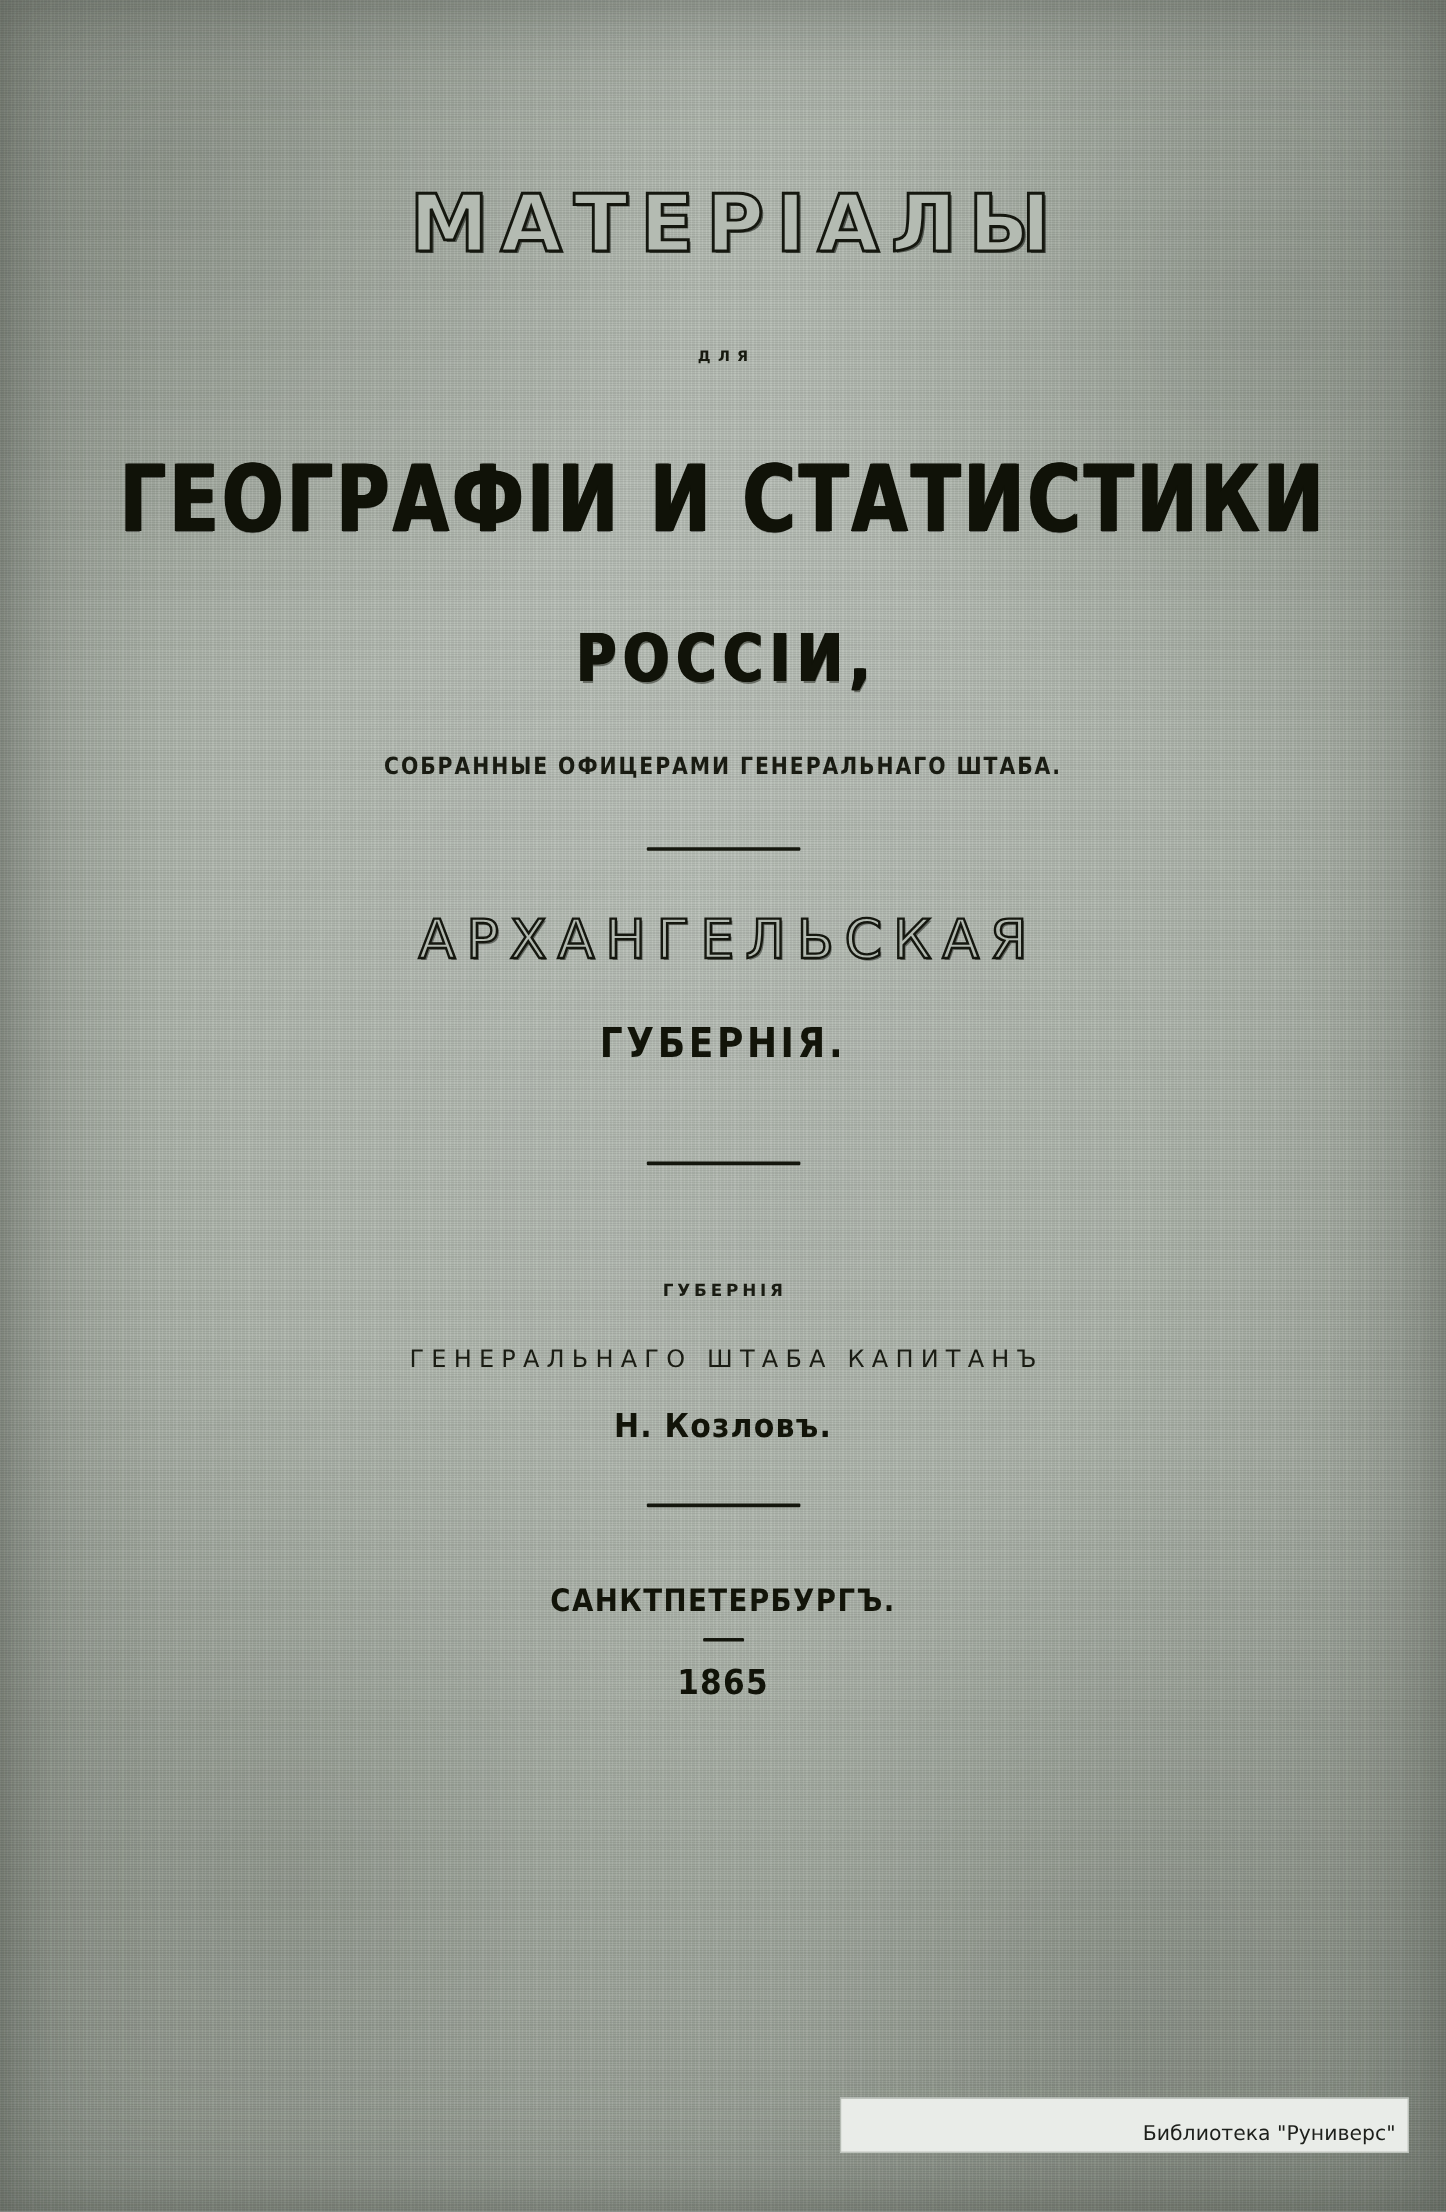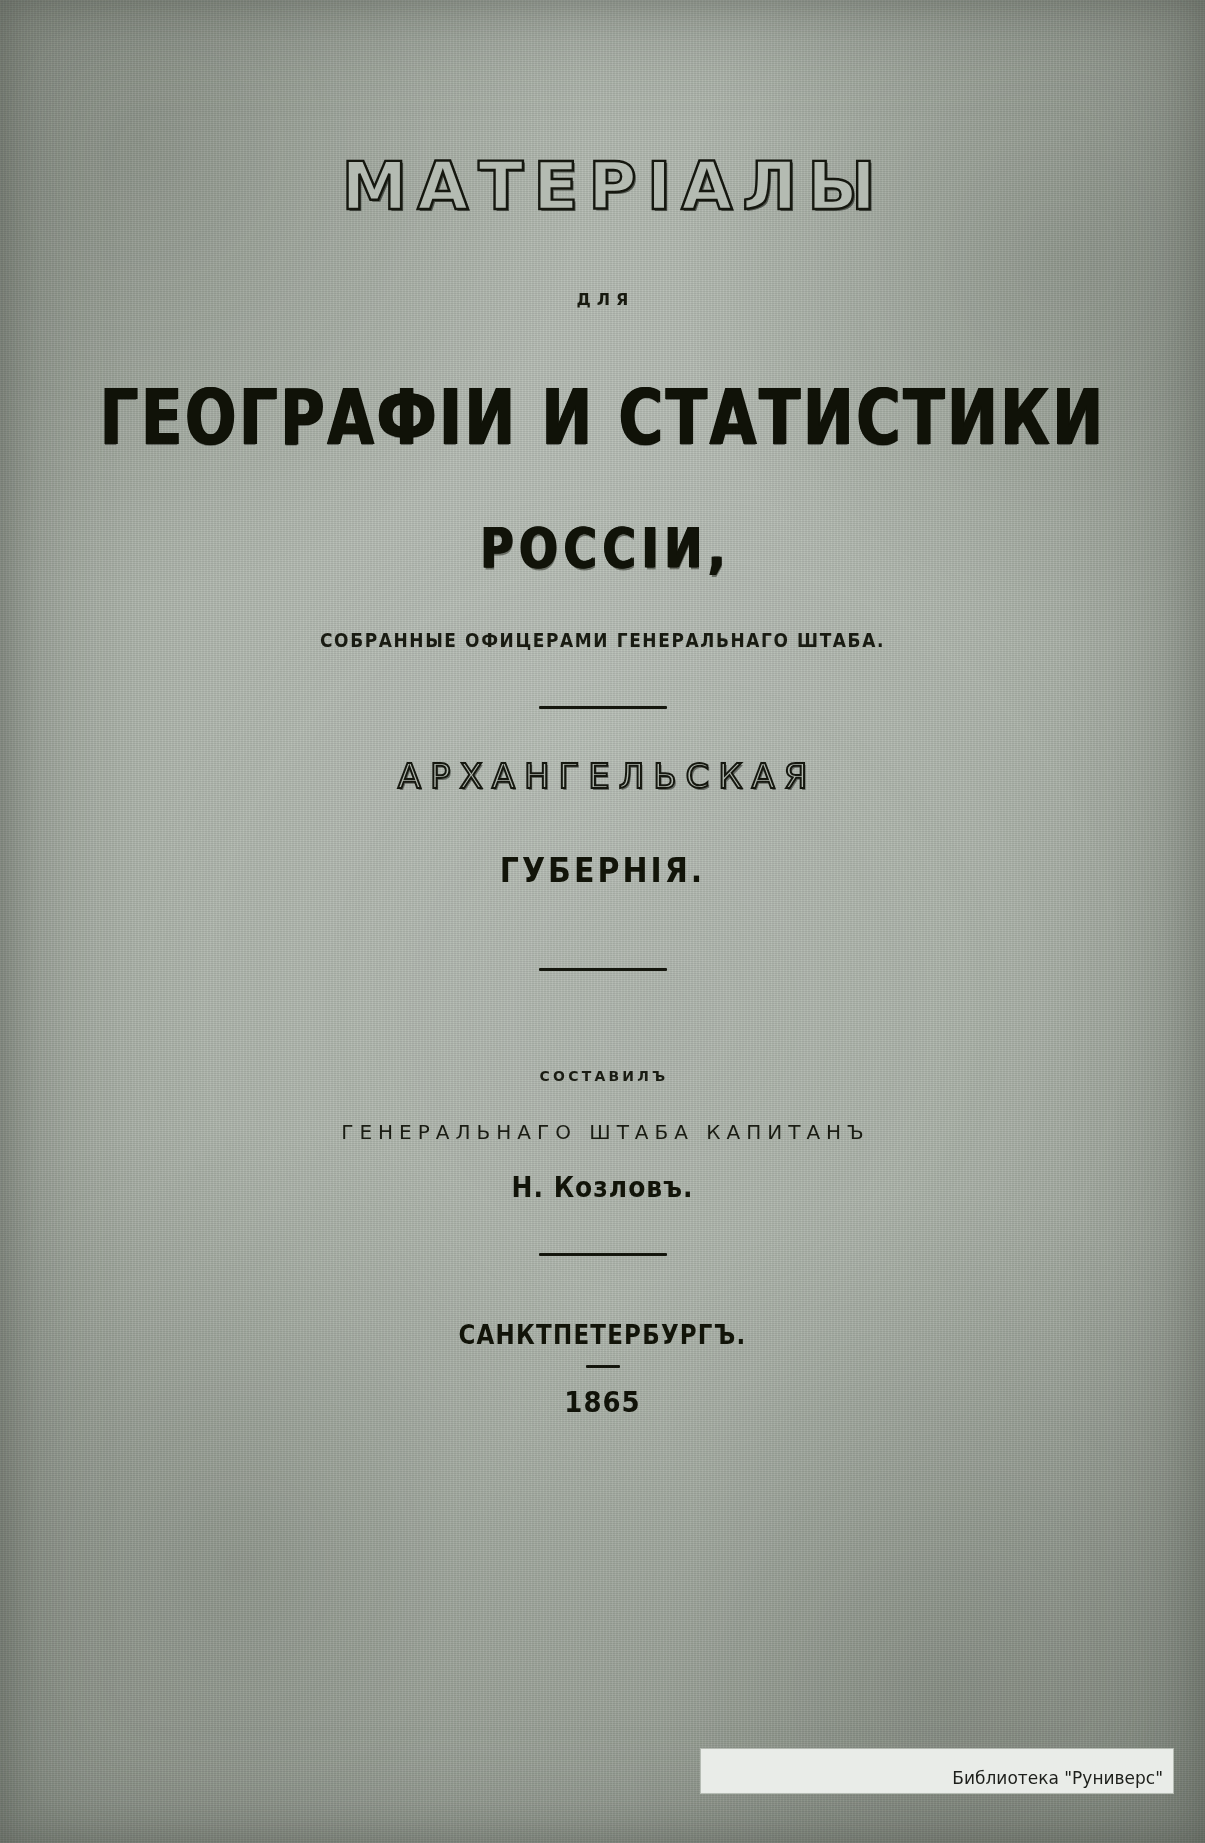--- a/index.html
+++ b/index.html
@@ -86,21 +86,21 @@
     text-indent: 10px;
     padding-left: 12px;
   }
 
   .word-dlya {
     position: absolute;
     top: 290px;
     left: 0; right: 0;
     font-family: "DejaVu Sans", sans-serif;
     font-weight: 700;
-    font-size: 16px;
+    font-size: 12px;
     letter-spacing: 6px;
     color: #17190f;
     text-indent: 6px;
   }
 
   
   .title-heavy {
     position: absolute;
     top: 372px;
     left: 0; right: 0;
@@ -143,21 +143,21 @@
     transform-origin: 50% 0;
   }
 
   
   .province-outline {
     position: absolute;
     top: 756px;
     left: 0; right: 0;
     font-family: "DejaVu Sans", sans-serif;
     font-weight: 400;
-    font-size: 34px;
+    font-size: 45px;
     letter-spacing: 9px;
     color: #b2b9b0;
     -webkit-text-stroke: 2px #15170f;
     text-shadow: 1.6px 1.6px 0 rgba(12,14,9,0.45);
     text-indent: 9px;
   }
 
   .province-gubernia {
     position: absolute;
     top: 850px;
@@ -283,21 +283,21 @@
     <div class="subtitle-officers line">СОБРАННЫЕ ОФИЦЕРАМИ ГЕНЕРАЛЬНАГО ШТАБА.</div>
 
     <div class="rule r1"></div>
 
     <div class="province-outline line">АРХАНГЕЛЬСКАЯ</div>
 
     <div class="province-gubernia line">ГУБЕРНІЯ.</div>
 
     <div class="rule r2"></div>
 
-    <div class="author-line1 line">СОСТАВИЛЪ</div>
+    <div class="author-line1 line">ГУБЕРНІЯ</div>
 
     <div class="author-line2 line">ГЕНЕРАЛЬНАГО ШТАБА КАПИТАНЪ</div>
 
     <div class="author-name line">Н. Козловъ.</div>
 
     <div class="rule r3"></div>
 
     <div class="city line">САНКТПЕТЕРБУРГЪ.</div>
 
     <div class="rule r4"></div>

